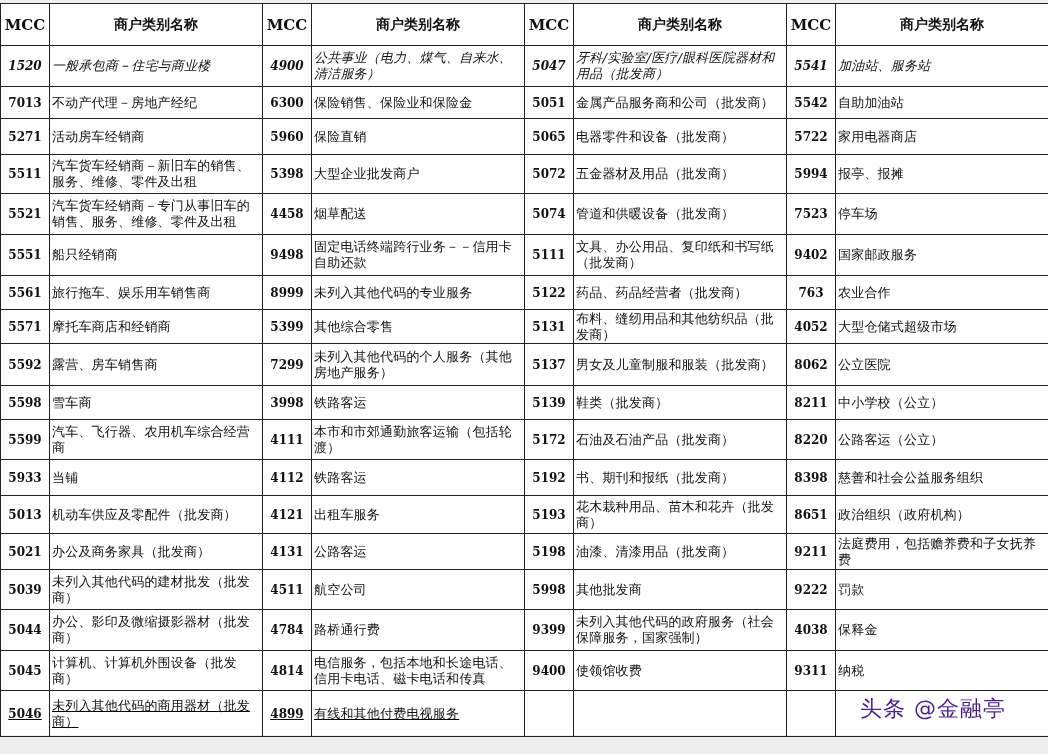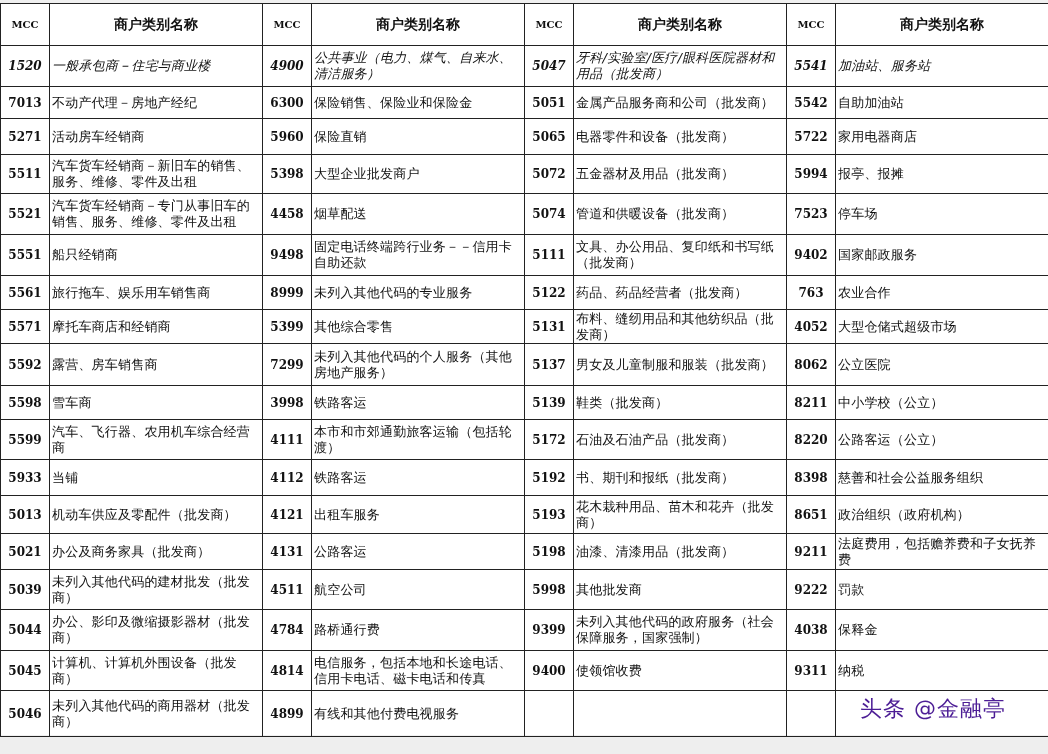--- a/index.html
+++ b/index.html
@@ -1,21 +1,21 @@
 <!DOCTYPE html>
 <html><head>
 <meta charset="utf-8">
 <style>
   html, body { margin:0; padding:0; background:#f0f0f0; }
   body { width:1048px; height:754px; overflow:hidden; position:relative; font-family:"DejaVu Sans", sans-serif; }
   #sheet { position:absolute; left:0; top:3px; width:1048px; height:732px; background:#fff; }
   table { border-collapse:collapse; table-layout:fixed; width:1047px; }
   td, th { border:1.5px solid #222; padding:0 2px; color:#111; vertical-align:middle; overflow:hidden; }
   th { font-weight:bold; font-size:14px; height:41px; text-align:center; }
-  th.code { font-family:"DejaVu Serif", serif; font-size:10px; }
+  th.code { font-family:"DejaVu Serif", serif; font-size:15px; }
   td.code { font-family:"DejaVu Serif", serif; font-weight:bold; font-size:12px; text-align:center; }
   td.name { font-size:13px; line-height:16px; text-align:left; letter-spacing:0.2px; }
   col.c { width:49px; }
   col.n { width:213px; }
   #footer { position:absolute; left:0; top:737px; width:1048px; height:17px; background:#eeeeee; }
   #watermark { position:absolute; left:860px; top:694px; font-size:22px; color:#4c1d95; letter-spacing:1px; }
 </style>
 </head>
 <body>
 
@@ -207,21 +207,21 @@
         <tr style="height: 40px;">
           <td class="code">5045</td>
           <td class="name">计算机、计算机外围设备（批发商）</td>
           <td class="code">4814</td>
           <td class="name">电信服务，包括本地和长途电话、信用卡电话、磁卡电话和传真</td>
           <td class="code">9400</td>
           <td class="name">使领馆收费</td>
           <td class="code">9311</td>
           <td class="name">纳税</td>
         </tr>
-        <tr style="height: 46px;">
+        <tr style="height: 46px; text-decoration: underline;">
           <td class="code">5046</td>
           <td class="name">未列入其他代码的商用器材（批发商）</td>
           <td class="code">4899</td>
           <td class="name">有线和其他付费电视服务</td>
           <td class="code"></td>
           <td class="name"></td>
           <td class="code"></td>
           <td class="name"></td>
         </tr>
       </tbody>

